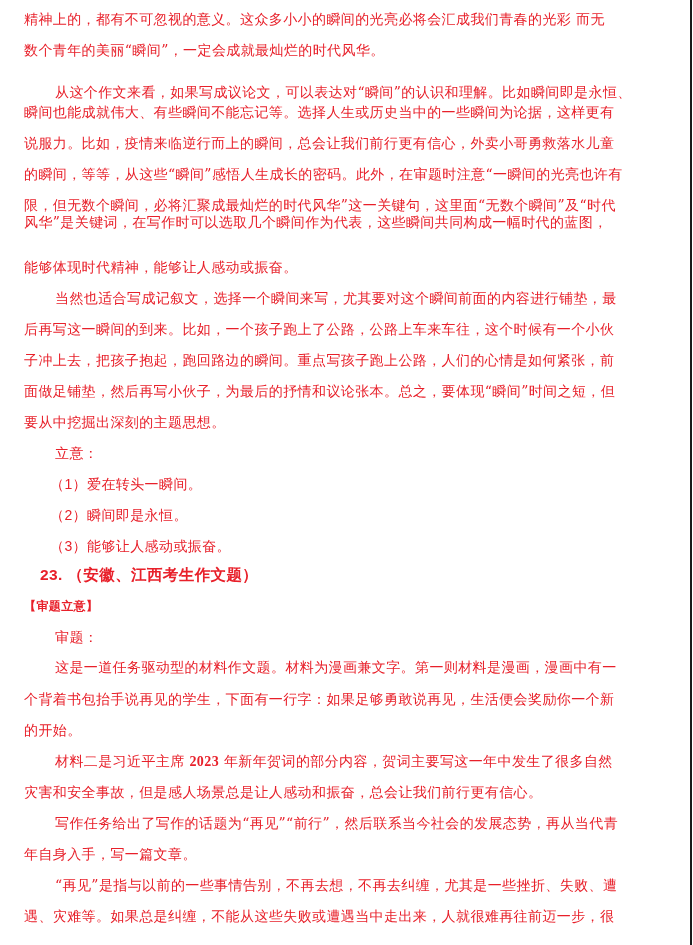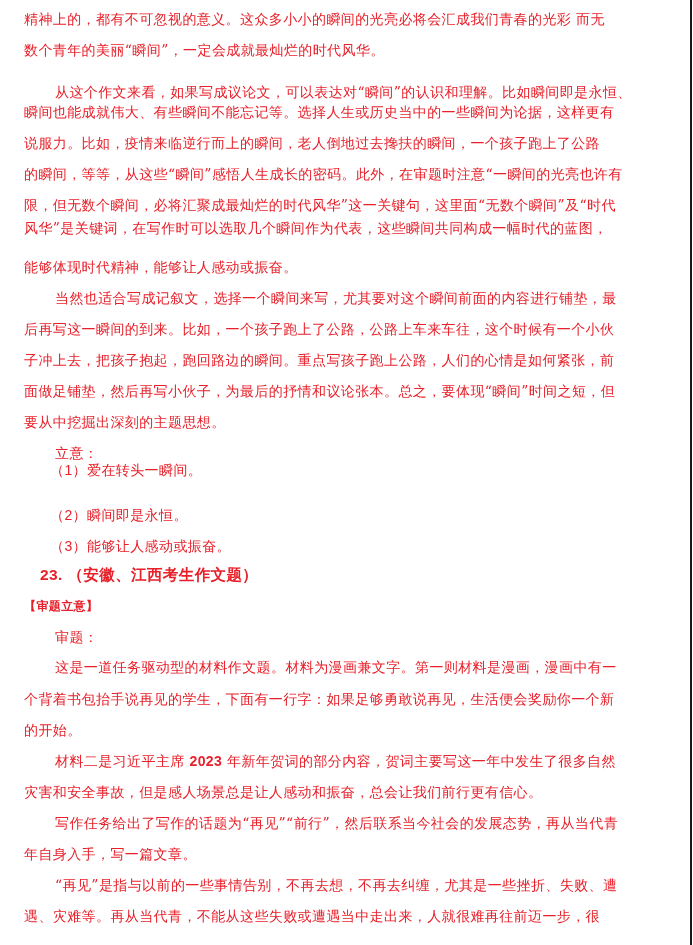--- a/index.html
+++ b/index.html
@@ -24,46 +24,46 @@
   .item { left: 26px; }
   .num { font-family: "Liberation Sans", sans-serif; }
   .heading {
     font-family: "Liberation Sans", sans-serif; font-weight: bold;
     font-size: 15.5px; left: 16px;
   }
   .bracket-head {
     font-family: "Liberation Sans", sans-serif; font-weight: bold;
     font-size: 12px; left: 0;
   }
-  .year { font-family: Liberation Sans, sans-serif; font-weight: bold; }
+  .year { font-family: Liberation Serif, serif; font-weight: bold; }
 </style>
 </head>
 <body>
 
 <div class="page">
 
   <div class="line" style="top:9px">精神上的，都有不可忽视的意义。这众多小小的瞬间的光亮必将会汇成我们青春的光彩 而无</div>
   <div class="line" style="top:40px">数个青年的美丽“瞬间”，一定会成就最灿烂的时代风华。</div>
 
   <div class="line indent" style="top:82px">从这个作文来看，如果写成议论文，可以表达对“瞬间”的认识和理解。比如瞬间即是永恒、</div>
   <div class="line" style="top:102px">瞬间也能成就伟大、有些瞬间不能忘记等。选择人生或历史当中的一些瞬间为论据，这样更有</div>
-  <div class="line" style="top:133px">说服力。比如，疫情来临逆行而上的瞬间，老人倒地过去搀扶的瞬间，一个孩子跑上了公路</div>
+  <div class="line" style="top:133px">说服力。比如，疫情来临逆行而上的瞬间，总会让我们前行更有信心，外卖小哥勇救落水儿童</div>
   <div class="line" style="top:164px">的瞬间，等等，从这些“瞬间”感悟人生成长的密码。此外，在审题时注意“一瞬间的光亮也许有</div>
   <div class="line" style="top:195px">限，但无数个瞬间，必将汇聚成最灿烂的时代风华”这一关键句，这里面“无数个瞬间”及“时代</div>
-  <div class="line" style="top:218px">风华”是关键词，在写作时可以选取几个瞬间作为代表，这些瞬间共同构成一幅时代的蓝图，</div>
+  <div class="line" style="top:212px">风华”是关键词，在写作时可以选取几个瞬间作为代表，这些瞬间共同构成一幅时代的蓝图，</div>
   <div class="line" style="top:257px">能够体现时代精神，能够让人感动或振奋。</div>
 
   <div class="line indent" style="top:288px">当然也适合写成记叙文，选择一个瞬间来写，尤其要对这个瞬间前面的内容进行铺垫，最</div>
   <div class="line" style="top:319px">后再写这一瞬间的到来。比如，一个孩子跑上了公路，公路上车来车往，这个时候有一个小伙</div>
   <div class="line" style="top:350px">子冲上去，把孩子抱起，跑回路边的瞬间。重点写孩子跑上公路，人们的心情是如何紧张，前</div>
   <div class="line" style="top:381px">面做足铺垫，然后再写小伙子，为最后的抒情和议论张本。总之，要体现“瞬间”时间之短，但</div>
   <div class="line" style="top:412px">要从中挖掘出深刻的主题思想。</div>
 
   <div class="line indent" style="top:443px">立意：</div>
-  <div class="line item" style="top:460px">
+  <div class="line item" style="top:474px">
     <span class="num">（1）</span><span>爱在转头一瞬间。</span>
   </div>
   <div class="line item" style="top:505px">
     <span class="num">（2）</span><span>瞬间即是永恒。</span>
   </div>
   <div class="line item" style="top:536px">
     <span class="num">（3）</span><span>能够让人感动或振奋。</span>
   </div>
 
   <div class="line heading" style="top:565px">23. （安徽、江西考生作文题）</div>
@@ -76,16 +76,16 @@
 
   <div class="line indent" style="top:751px">
     <span>材料二是习近平主席 </span><span class="year">2023</span><span> 年新年贺词的部分内容，贺词主要写这一年中发生了很多自然</span>
   </div>
   <div class="line" style="top:782px">灾害和安全事故，但是感人场景总是让人感动和振奋，总会让我们前行更有信心。</div>
 
   <div class="line indent" style="top:813px">写作任务给出了写作的话题为“再见”“前行”，然后联系当今社会的发展态势，再从当代青</div>
   <div class="line" style="top:844px">年自身入手，写一篇文章。</div>
 
   <div class="line indent" style="top:875px">“再见”是指与以前的一些事情告别，不再去想，不再去纠缠，尤其是一些挫折、失败、遭</div>
-  <div class="line" style="top:906px">遇、灾难等。再从当代青，不能从这些失败或遭遇当中走出来，人就很难再往前迈一步，很</div>
+  <div class="line" style="top:906px">遇、灾难等。如果总是纠缠，不能从这些失败或遭遇当中走出来，人就很难再往前迈一步，很</div>
 </div>
 
 <div class="right-border"></div>
 
 </body></html>

